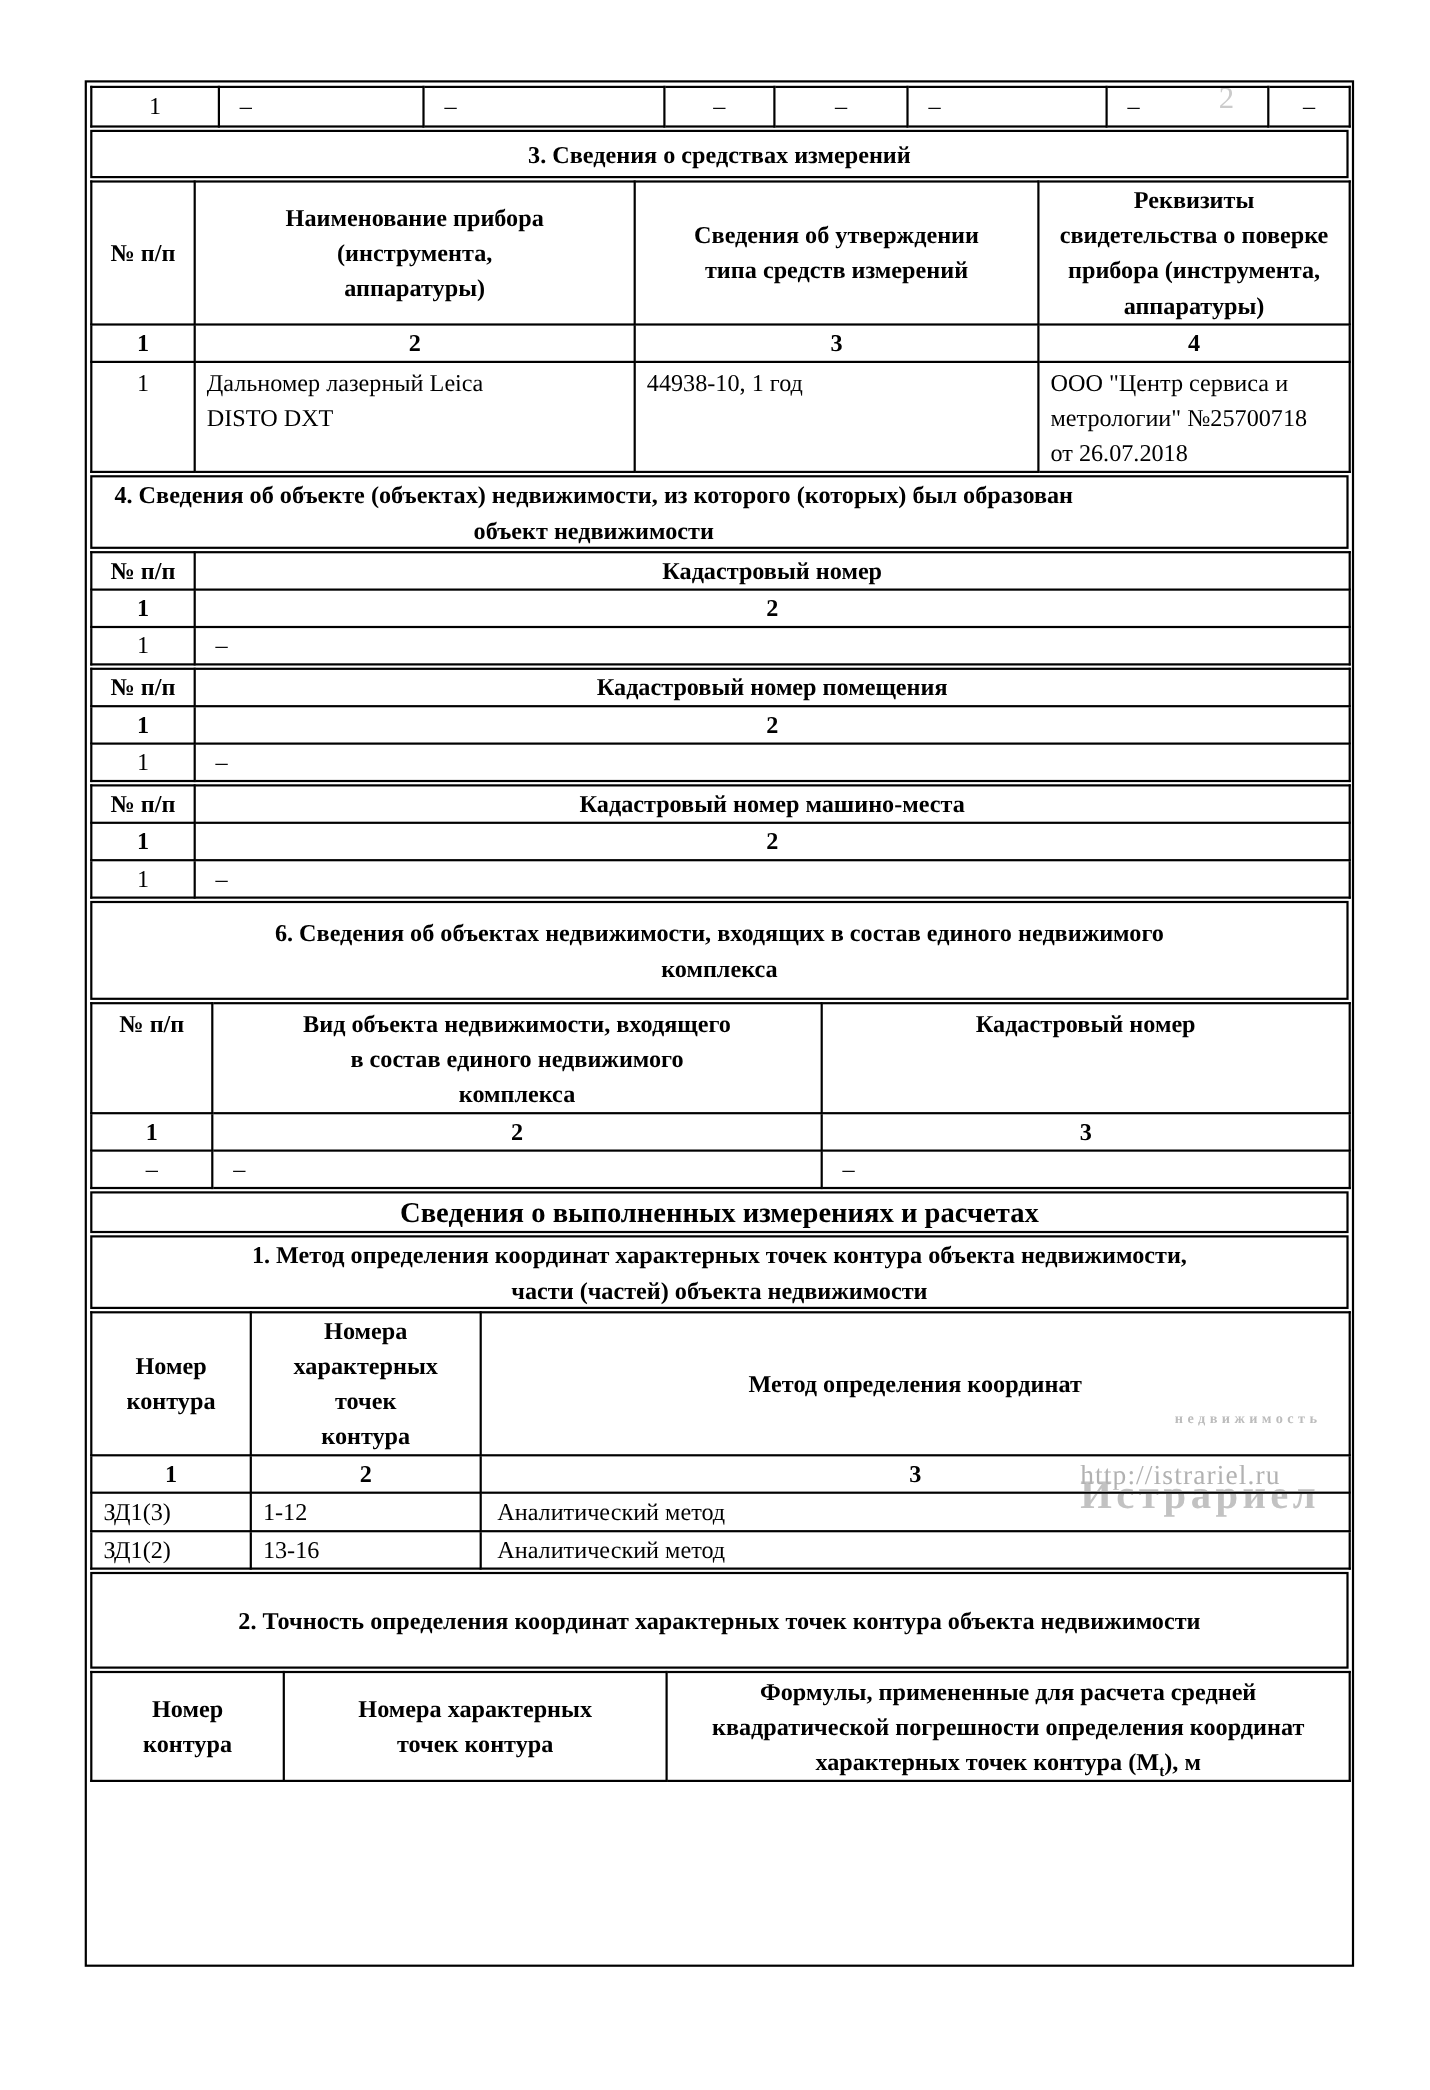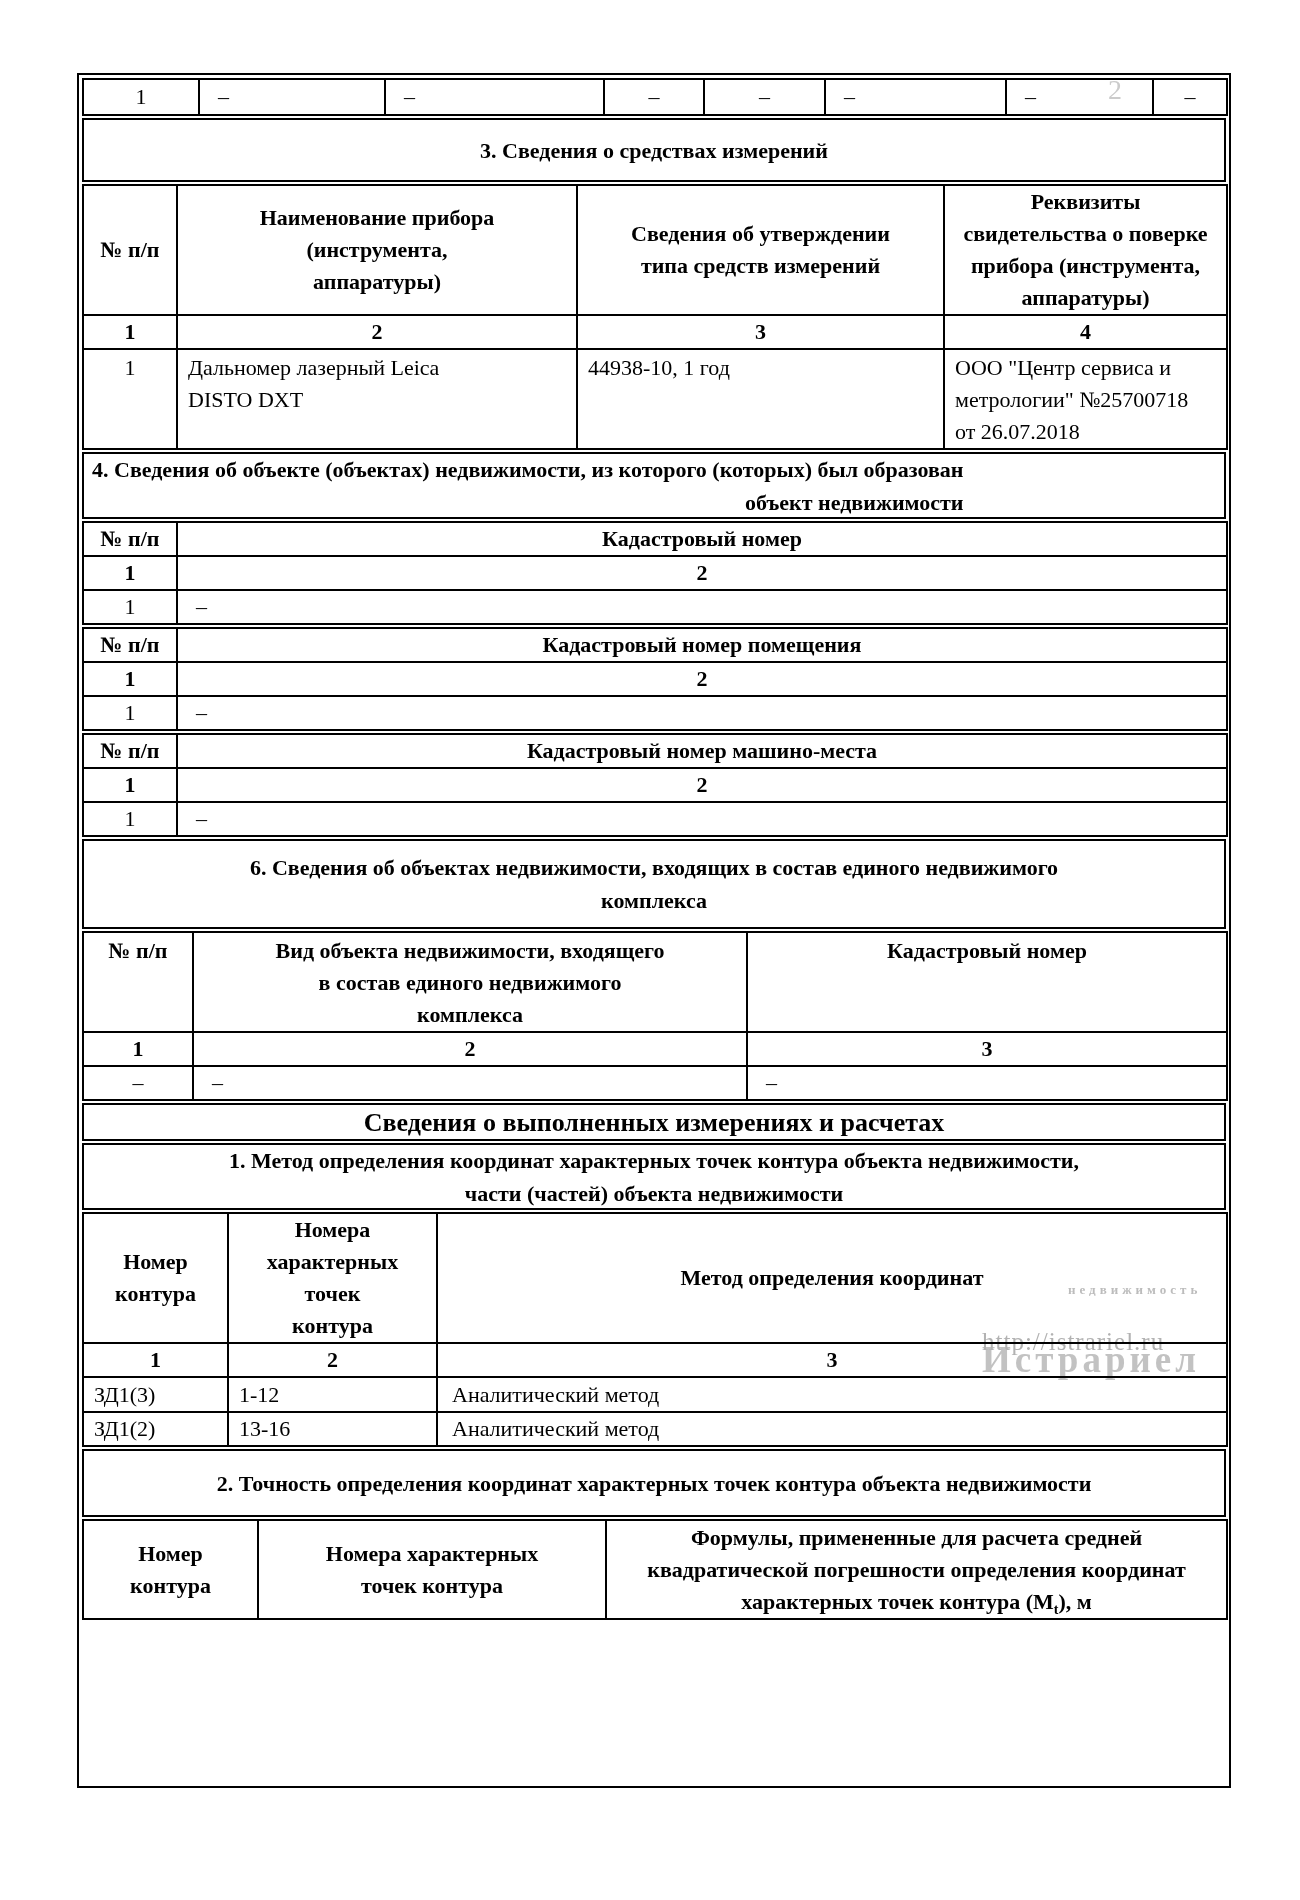--- a/index.html
+++ b/index.html
@@ -9,21 +9,21 @@
   }
   .frame{
     position:absolute;left:77px;top:73px;width:1154px;height:1715px;
     border:2px solid #000;box-sizing:border-box;padding:3px;background:transparent;
   }
   .blk{border:2px solid #000;box-sizing:border-box;margin-bottom:2px;}
   .hdr{
     font-weight:bold;font-size:22px;line-height:33px;
     display:flex;align-items:center;justify-content:center;text-align:center;
   }
-  .hdr.left{justify-content:flex-start;text-align:right;padding:0 8px;}
+  .hdr.left{justify-content:flex-start;text-align:center;padding:0 20px;}
   .hdr.big{font-size:26px;}
   .ml{white-space:pre-line;}
   table.blk{border-collapse:collapse;table-layout:fixed;width:100%;}
   td{
     border:2px solid #000;font-size:22px;line-height:32px;
     vertical-align:middle;padding:0 4px;overflow:hidden;text-align:center;
   }
   tr.thead td{font-weight:bold;text-align:center;}
   tr.tnum td{font-weight:bold;text-align:center;}
   td.l{text-align:left;padding-left:18px;}
@@ -59,21 +59,21 @@
       <td class="l">–</td>
       <td>–</td>
       <td>–</td>
       <td class="l">–</td>
       <td class="l">–</td>
       <td>–</td>
     </tr>
   </tbody>
     </table>
 
-  <div class="blk hdr" style="height:64px">3. Сведения о средствах измерений</div>
+  <div class="blk hdr" style="height:44px">3. Сведения о средствах измерений</div>
 
   <table class="blk">
     <colgroup>
         <col style="width:94px">
         <col style="width:400px">
         <col style="width:367px">
         <col style="width:283px">
       </colgroup>
     <tbody>
         <tr class="thead" style="height:126px">
@@ -237,21 +237,21 @@
       <td class="l2" style="padding-left:14px">Аналитический метод</td>
     </tr>
     <tr style="height:34px">
       <td class="l2">ЗД1(2)</td>
       <td class="l2">13-16</td>
       <td class="l2" style="padding-left:14px">Аналитический метод</td>
     </tr>
   </tbody>
     </table>
 
-  <div class="blk hdr" style="height:68px">2. Точность определения координат характерных точек контура объекта недвижимости</div>
+  <div class="blk hdr" style="height:88px">2. Точность определения координат характерных точек контура объекта недвижимости</div>
 
   <table class="blk" style="margin-bottom:0">
     <colgroup>
         <col style="width:175px">
         <col style="width:348px">
         <col style="width:621px">
       </colgroup>
     <tbody>
         <tr class="thead" style="height:99px">
       <td class="ml">Номер

